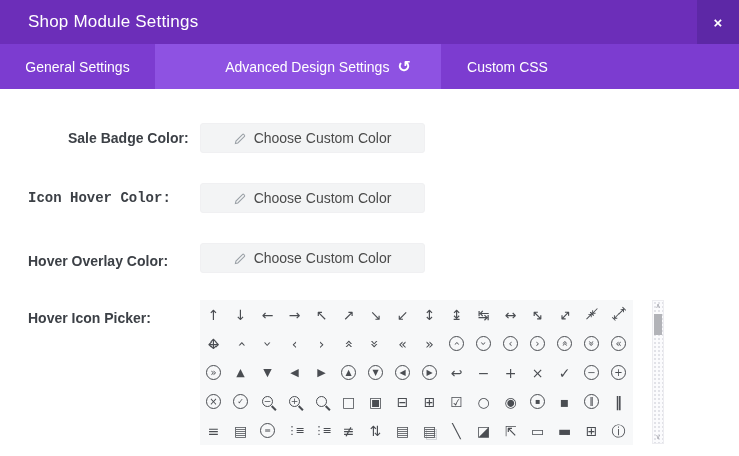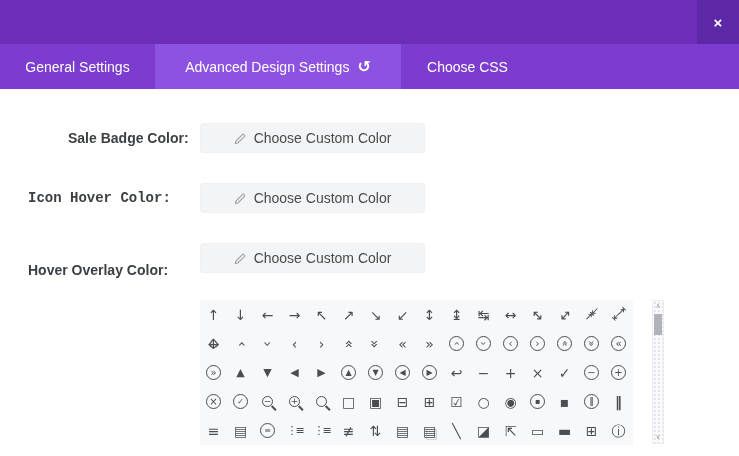--- a/index.html
+++ b/index.html
@@ -11,27 +11,27 @@
   
   .header{position:absolute;top:0;left:0;right:0;height:44px;background:var(--header-bg,#6c2eb9);}
   .title{position:absolute;left:28px;top:0;line-height:44px;color:#fff;font-size:17px;font-weight:400;letter-spacing:.2px;}
   .close{position:absolute;top:0;right:0;width:42px;height:44px;background:var(--close-bg,#5d28a6);
     display:flex;align-items:center;justify-content:center;color:#fff;font-size:15px;font-weight:700;cursor:pointer;}
   
   .tabbar{position:absolute;top:44px;left:0;right:0;height:45px;background:var(--tabbar-bg,#7c3cd0);display:flex;align-items:center;}
   .tab{height:100%;display:flex;align-items:center;justify-content:center;gap:8px;
     color:#fff;font-size:14px;cursor:pointer;white-space:nowrap;}
   .tab.t1{width:155px;}
-  .tab.t2{width:246px;}
+  .tab.t2{width:246px;padding-left:40px;}
   .tab.t3{width:133px;}
   .tab.active{background:var(--active-tab-bg,#8e52e2);}
   .reset{font-size:16px;font-weight:700;line-height:1;font-family:"DejaVu Sans",sans-serif;}
   
   .flabel{position:absolute;left:28px;font-size:14px;font-weight:700;color:var(--label-text,#3c4046);line-height:20px;}
-  .l1{top:128px;margin-left:40px;} .l2{top:188px;font-family:Liberation Mono, monospace;} .l3{top:260px;} .l4{top:308px;}
+  .l1{top:128px;margin-left:40px;} .l2{top:188px;font-family:Liberation Mono, monospace;} .l3{top:251px;} .l4{top:308px;}
   
   .cbtn{position:absolute;left:200px;width:225px;height:30px;background:var(--button-bg,#f3f4f5);
     border:1px solid #f0f0f2;border-radius:3px;display:flex;align-items:center;justify-content:center;gap:7px;
     font-size:14px;color:#4a4a4a;font-family:inherit;cursor:pointer;padding:0;box-sizing:border-box;}
   .b1{top:123px;} .b2{top:183px;} .b3{top:243px;}
   .cbtn svg{flex:0 0 auto;}
   
   .picker{position:absolute;left:200px;top:300px;width:433px;height:145px;background:var(--picker-bg,#f7f8f9);overflow:hidden;}
   .grid{display:grid;grid-template-columns:repeat(16,27px);grid-auto-rows:29px;}
   .icell{display:flex;align-items:center;justify-content:center;color:var(--icon-color,#4a4d52);
@@ -55,41 +55,43 @@
     font-size:7px;color:#9a9ba3;cursor:pointer;}
   .sarr{line-height:1;padding:2px 0;font-family:"DejaVu Sans",sans-serif;}
   .thumb{position:absolute;left:1px;top:13px;width:8px;height:21px;background:#b2b3b8;}
 </style>
 </head>
 <body>
 
 <div class="stage">
 
   <div class="header">
+    <span class="title">Shop Module Settings</span>
     <div class="close">
       <span>×</span>
     </div>
   </div>
 
   <div class="tabbar">
     <div class="tab t1">
       <span>General Settings</span>
     </div>
     <div class="tab t2 active">
       <span>Advanced Design Settings</span>
       <span class="reset">↺</span>
     </div>
     <div class="tab t3">
-      <span>Choose CSS</span>
+      <span>Custom CSS</span>
     </div>
   </div>
 
   <div class="flabel l1">Sale Badge Color:</div>
   <div class="flabel l2">Icon Hover Color:</div>
   <div class="flabel l3">Hover Overlay Color:</div>
+  <div class="flabel l4">Hover Icon Picker:</div>
 
   <button class="cbtn b1">
     <svg viewBox="0 0 14 14" width="13" height="13">
         <path d="M1.5 12.5l2.6-.7 7.2-7.2c.3-.3.3-.8 0-1.1l-.9-.9c-.3-.3-.8-.3-1.1 0L2.1 9.8l-.6 2.7z" fill="none" stroke="#9aa0a6" stroke-width="1.1"></path>
       </svg>
     <span>Choose Custom Color</span>
   </button>
   <button class="cbtn b2">
     <svg viewBox="0 0 14 14" width="13" height="13">
         <path d="M1.5 12.5l2.6-.7 7.2-7.2c.3-.3.3-.8 0-1.1l-.9-.9c-.3-.3-.8-.3-1.1 0L2.1 9.8l-.6 2.7z" fill="none" stroke="#9aa0a6" stroke-width="1.1"></path>

